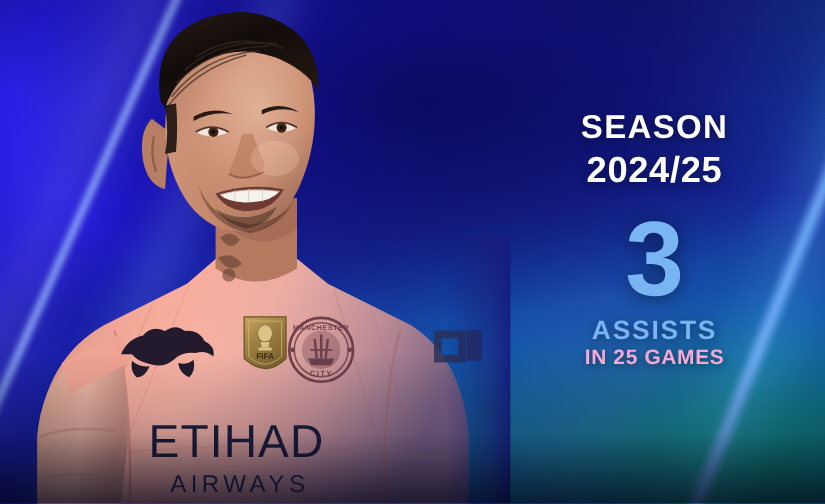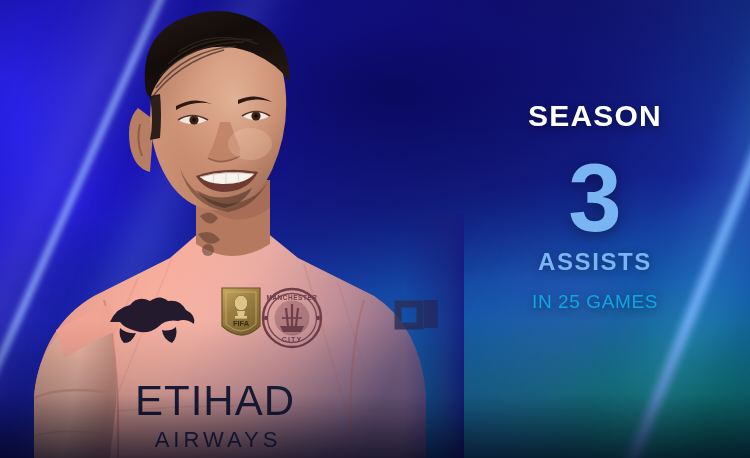--- a/index.html
+++ b/index.html
@@ -72,23 +72,23 @@
     color:#79b4f3;
     text-shadow:0 3px 16px rgba(0,0,0,.40);
   }
   .statlabel{
     margin-top:6px;
     font-size:24px; font-weight:bold; letter-spacing:1.6px;
     color:#79b4f3;
     text-shadow:0 2px 10px rgba(0,0,0,.40);
   }
   .sublabel{
-    margin-top:15px;
-    font-size:19px; font-weight:normal; letter-spacing:0.6px;
-    color:#0ea5e9;
+    margin-top:0;
+    font-size:19px; font-weight:bold; letter-spacing:0.6px;
+    color:#f9a8d4;
     text-shadow:0 2px 9px rgba(0,0,0,.45);
   }
 </style>
 </head>
 <body>
 
 <div id="stage">
 
   <div class="bg-base"></div>
   <div class="bg-dark-core"></div>
@@ -292,20 +292,21 @@
 
   <div style="position:absolute;left:404px;top:214px;width:60px;height:244px;
               background:linear-gradient(90deg,rgba(30,30,110,.0) 0%,rgba(25,28,120,.55) 70%,rgba(22,26,128,.9) 100%);"></div>
 
   <div class="bg-vignette"></div>
 
   <div class="text-col">
 
     <div class="season">
       <span>SEASON</span>
+      <span class="yr">2024/25</span>
     </div>
 
     <div class="bignum">3</div>
 
     <div class="statlabel">ASSISTS</div>
 
     <div class="sublabel">IN 25 GAMES</div>
 
   </div>
 </div>

